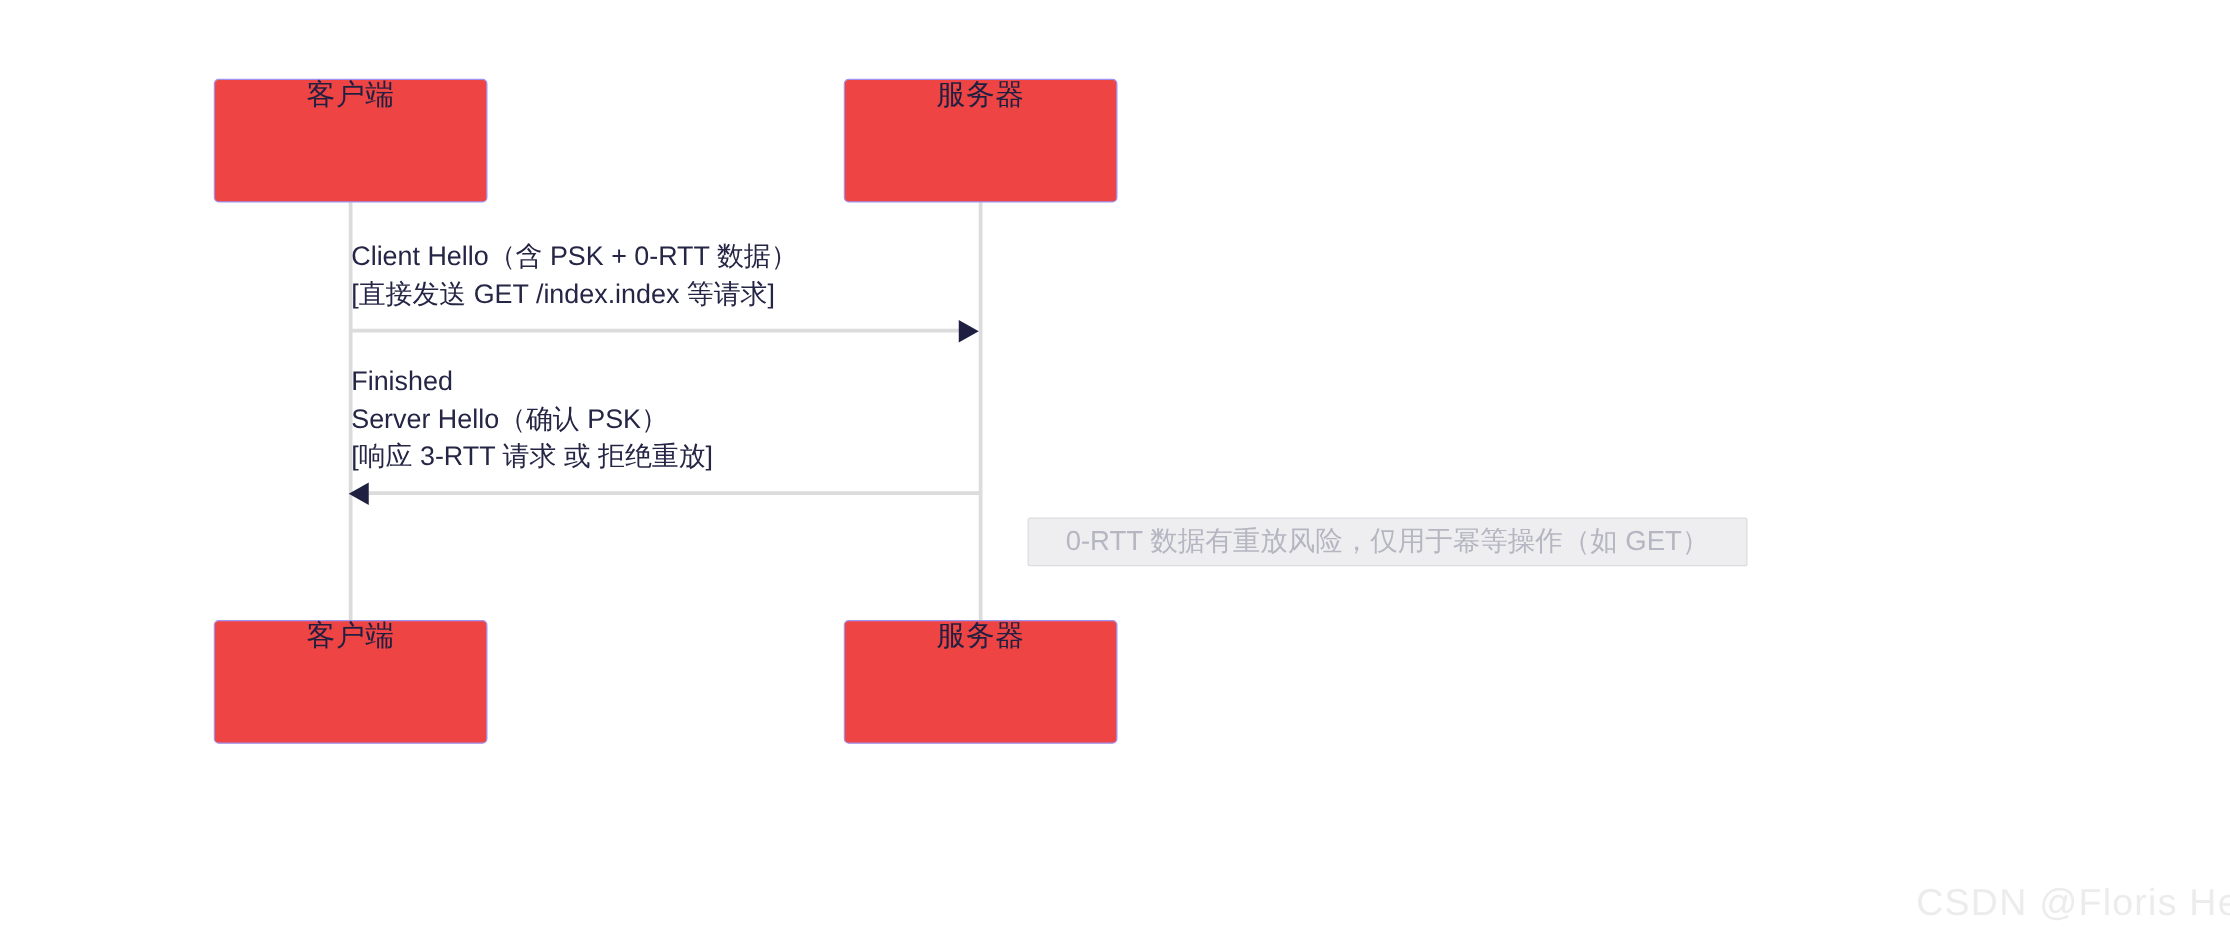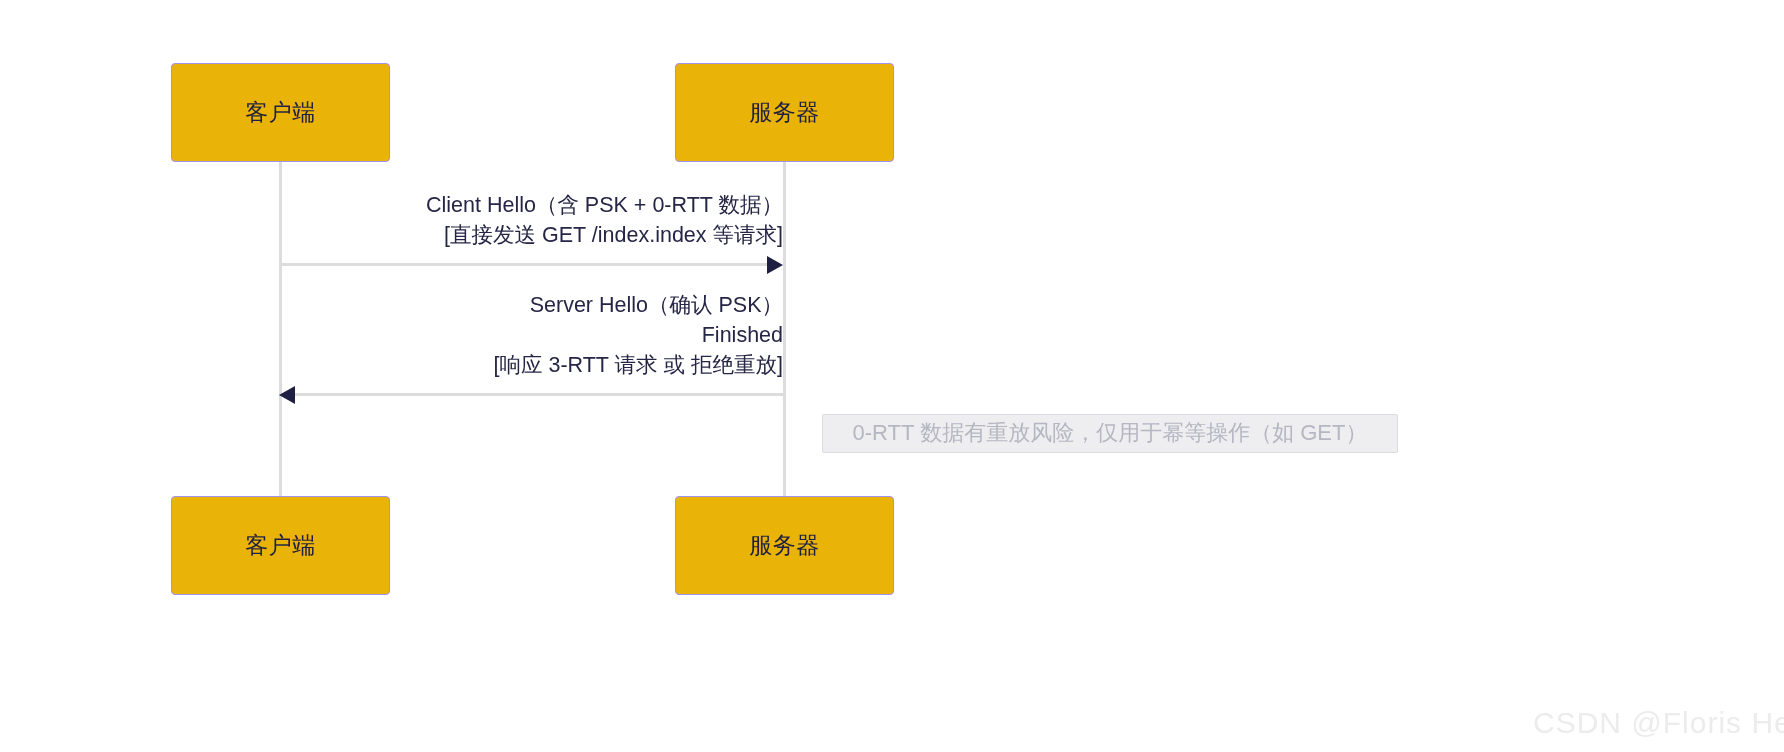--- a/index.html
+++ b/index.html
@@ -19,25 +19,24 @@
     left: 0;
     top: 0;
     width: 1784px;
     height: 752px;
   }
 
   
   .participant-box {
     position: absolute;
     box-sizing: border-box;
-    background: #eab308;
+    background: #ef4444;
     border: 1px solid #9f93f0;
     border-radius: 4px;
     display: flex;
-    align-items: center;
     justify-content: center;
     color: #1f2041;
     font-size: 23px;
     letter-spacing: 0.5px;
   }
   .participant-label {
     color: #1f2041;
     font-size: 23px;
     line-height: 1;
   }
@@ -65,21 +64,21 @@
   .arrowhead.right {
     border-left: 16px solid #1f2041;
   }
   .arrowhead.left {
     border-right: 16px solid #1f2041;
   }
 
   
   .msg-text {
     position: absolute;
-    text-align: right;
+    text-align: left;
     color: #252545;
     font-size: 21.5px;
     line-height: 30px;
     white-space: nowrap;
   }
   .msg-text .line {
     display: block;
   }
 
   
@@ -126,22 +125,22 @@
   </div>
 
   <div class="msg-text" style="left:281px; top:190px; width:502px;">
     <span class="line">Client Hello（含 PSK + 0-RTT 数据）</span>
     <span class="line">[直接发送 GET /index.index 等请求]</span>
   </div>
   <div class="msg-line" style="left:281px; top:263px; width:486px;"></div>
   <div class="arrowhead right" style="left:767px; top:255.5px;"></div>
 
   <div class="msg-text" style="left:281px; top:290px; width:502px;">
+    <span class="line">Finished</span>
     <span class="line">Server Hello（确认 PSK）</span>
-    <span class="line">Finished</span>
     <span class="line">[响应 3-RTT 请求 或 拒绝重放]</span>
   </div>
   <div class="msg-line" style="left:295px; top:393px; width:489px;"></div>
   <div class="arrowhead left" style="left:279px; top:385.5px;"></div>
 
   <div class="note-box" style="left:822px; top:414px; width:576px; height:39px;">
     <span class="note-text">0-RTT 数据有重放风险，仅用于幂等操作（如 GET）</span>
   </div>
 
   <div class="participant-box" style="left:171px; top:496px; width:219px; height:99px;">

